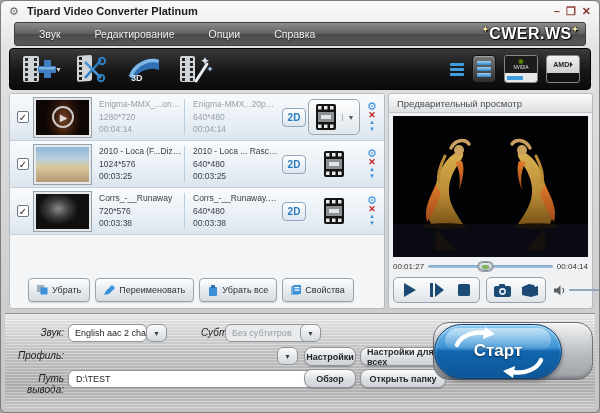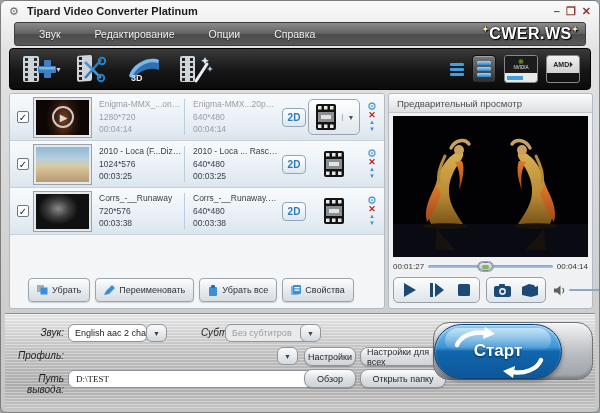--- a/index.html
+++ b/index.html
@@ -82,21 +82,21 @@
   .vol .vtrack .line{ position:absolute; left:0; right:0; top:3px; height:2px; background:#8fa8c0; border-radius:1px; }
 
   
   .bottom{ position:absolute; left:4px; right:4px; top:312px; height:97px; border-radius:0 0 5px 5px; border-top:1px solid #8e8e8e;
     background:repeating-linear-gradient(180deg, rgba(255,255,255,.28) 0 1px, rgba(0,0,0,.04) 1px 3px), linear-gradient(180deg,#ededed,#c7c7c7 40%,#b2b2b2 75%,#cdcdcd); }
   .flabel{ position:absolute; font-size:10px; color:#1e1e1e; text-align:right;font-style:italic; }
   .combo{ position:absolute; height:18px; background:#fff; border:1px solid #8f959b; border-radius:6px; font-size:9px; color:#222; display:flex; align-items:center; padding:0 6px; overflow:hidden; white-space:nowrap; }
   .combo.dis{ background:#e8eaec; color:#9aa0a6; }
   .combo .divx-ic{ margin-right:4px; flex:0 0 auto; }
   .drop{ position:absolute; width:21px; height:18px; border:1px solid #8f959b; border-radius:6px; background:linear-gradient(180deg,#fbfbfb,#d5d9dd); color:#3a4147; font-size:7px; display:flex; align-items:center; justify-content:center; }
-  .pillbtn{ position:absolute; height:19px; border:1px solid #8f959b; border-radius:8px; background:linear-gradient(180deg,#fdfdfd,#dcdfe2 55%,#cfd3d7); font-size:9px; color:#24282c; display:flex; align-items:center; justify-content:center; box-shadow:0 1px 1px rgba(0,0,0,.2); padding:0 6px; }
+  .pillbtn{ position:absolute; height:19px; border:1px solid #8f959b; border-radius:8px; background:linear-gradient(180deg,#fdfdfd,#dcdfe2 55%,#cfd3d7); font-size:9px; color:#24282c; display:flex; align-items:center; justify-content:center; box-shadow:0 1px 1px rgba(0,0,0,.2); padding:0 6px;font-weight:bold; }
   .pathfield{ position:absolute; height:18px; background:#fff; border:1px solid #8f959b; border-radius:6px; font-size:9px; color:#222; display:flex; align-items:center; padding:0 7px; }
   .start-frame{ position:absolute; left:428px; top:8px; width:160px; height:58px; border-radius:16px; border:1px solid #6f7377; background:linear-gradient(180deg,#f4f4f4,#b9bdc1 55%,#9ca1a6); box-shadow:inset 0 1px 2px rgba(255,255,255,.8), inset 0 -2px 3px rgba(0,0,0,.25); display:flex; align-items:center; justify-content:flex-start; }
   .start-btn{ position:relative; width:128px; height:55px; border-radius:28px; border:1px solid #0c3f73; background:linear-gradient(180deg,#83c7ef 0%,#3e94d4 42%,#1166ad 50%,#0d5698 100%); box-shadow:0 2px 4px rgba(0,0,0,.4), inset 0 1px 2px rgba(255,255,255,.6); display:flex; align-items:center; justify-content:center; }
   .start-btn:after{ content:""; position:absolute; left:10px; right:10px; top:3px; height:22px; border-radius:20px 20px 14px 14px; background:linear-gradient(180deg,rgba(255,255,255,.55),rgba(255,255,255,.05)); }
   .start-label{ color:#fff; font-size:17px; font-weight:bold; text-shadow:0 1px 2px rgba(0,0,0,.6); z-index:2; }
   .start-arrows{ position:absolute; left:0; top:0; z-index:3; }
 </style>
 </head>
 <body>
 
@@ -451,21 +451,21 @@
     <span class="flabel" style="left:168px; top:13px; width:48px;margin-left:28px;">Субтитры:</span>
     <span class="combo dis" style="left:220px; top:10px; width:93px;border-radius:6px;">Без субтитров</span>
     <span class="drop" style="left:295px; top:10px;">▼</span>
 
     <span class="flabel" style="left:8px; top:36px; width:51px;">Профиль:</span>
     <span class="drop" style="left:272px; top:33px;">▼</span>
     <span class="pillbtn" style="left:299px; top:33px; width:52px;">Настройки</span>
     <span class="pillbtn" style="left:355px; top:33px; width:86px;">Настройки для всех</span>
 
     <span class="flabel" style="left:2px; top:59px; width:57px;">Путь вывода:</span>
-    <span class="pathfield" style="left:63px; top:56px; width:276px;font-family:Liberation Serif, serif;">D:\TEST</span>
+    <span class="pathfield" style="left:63px; top:56px; width:276px;">D:\TEST</span>
     <span class="pillbtn" style="left:299px; top:55px; width:52px;">Обзор</span>
     <span class="pillbtn" style="left:355px; top:55px; width:86px;">Открыть папку</span>
 
     <span class="start-frame">
       <span class="start-btn">
         <svg class="start-arrows" width="128" height="55" viewBox="0 0 128 55">
           <path d="M22 20 C26 10 40 6 50 8" stroke="#fff" stroke-width="4.5" fill="none" stroke-linecap="round"></path>
           <path d="M50 2 L60 9 L48 14 Z" fill="#fff"></path>
           <path d="M106 35 C102 45 88 49 78 47" stroke="#fff" stroke-width="4.5" fill="none" stroke-linecap="round"></path>
           <path d="M78 53 L68 46 L80 41 Z" fill="#fff"></path>

